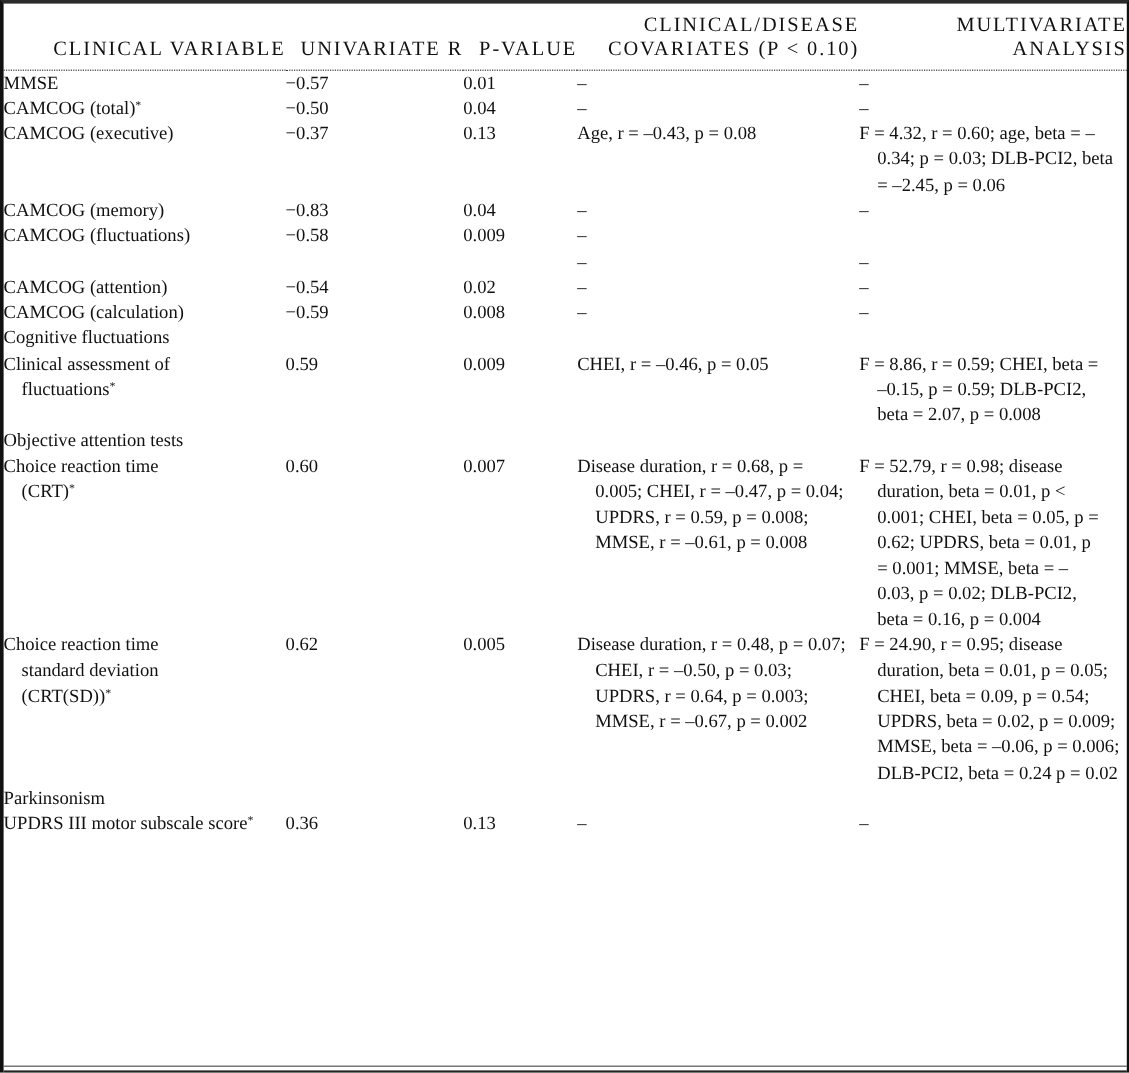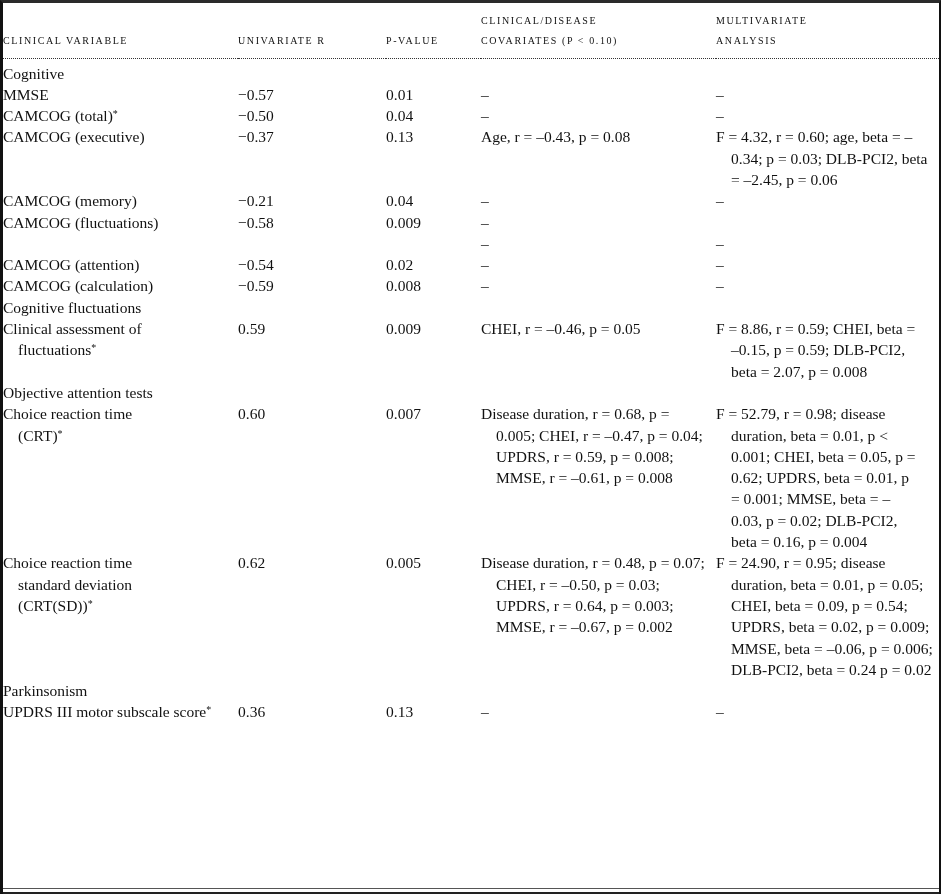--- a/index.html
+++ b/index.html
@@ -46,23 +46,23 @@
       font-size: 15.5px;
       line-height: 21.3px;
     }
     col.c1 { width: 235px; }
     col.c2 { width: 148px; }
     col.c3 { width: 95px; }
     col.c4 { width: 235px; }
     col.c5 { width: 223px; }
     thead th {
       font-weight: normal;
-      text-align: left;
+      text-align: right;
       vertical-align: bottom;
-      font-size: 10px;
+      font-size: 17px;
       letter-spacing: 1.6px;
       line-height: 20px;
       padding: 0 0 7px 0;
       text-transform: uppercase;
       border-bottom: 1px dotted #333333;
       height: 55px;
       box-sizing: border-box;
     }
     thead th.c1 { padding-left: 0; }
     td {
@@ -101,23 +101,20 @@
   <thead>
     <tr>
       <th class="c1"><span>Clinical variable</span></th>
       <th><span>Univariate r</span></th>
       <th><span>p-Value</span></th>
       <th><span>Clinical/disease</span><br><span>covariates (p &lt; 0.10)</span></th>
       <th><span>Multivariate</span><br><span>analysis</span></th>
     </tr>
   </thead>
   <tbody>
-    <tr class="section first">
-      <td colspan="5">Cognitive</td>
-    </tr>
 
     <tr>
       <td>
           <span class="hang"><span>MMSE</span><span class="sup"></span></span>
         </td>
       <td>−0.57</td>
       <td>0.01</td>
       <td>
           <span class="hang">–</span>
         </td>
@@ -151,21 +148,21 @@
         </td>
       <td style="padding-right:6px">
           <span class="hang">F = 4.32, r = 0.60; age, beta = –0.34; p = 0.03; DLB-PCI2, beta = –2.45, p = 0.06</span>
         </td>
     </tr>
 
     <tr>
       <td>
           <span class="hang"><span>CAMCOG (memory)</span><span class="sup"></span></span>
         </td>
-      <td>−0.21</td>
+      <td>−0.83</td>
       <td>0.04</td>
       <td>
           <span class="hang">–</span>
         </td>
       <td>
           <span class="hang">–</span>
         </td>
     </tr>
 
     <tr>

